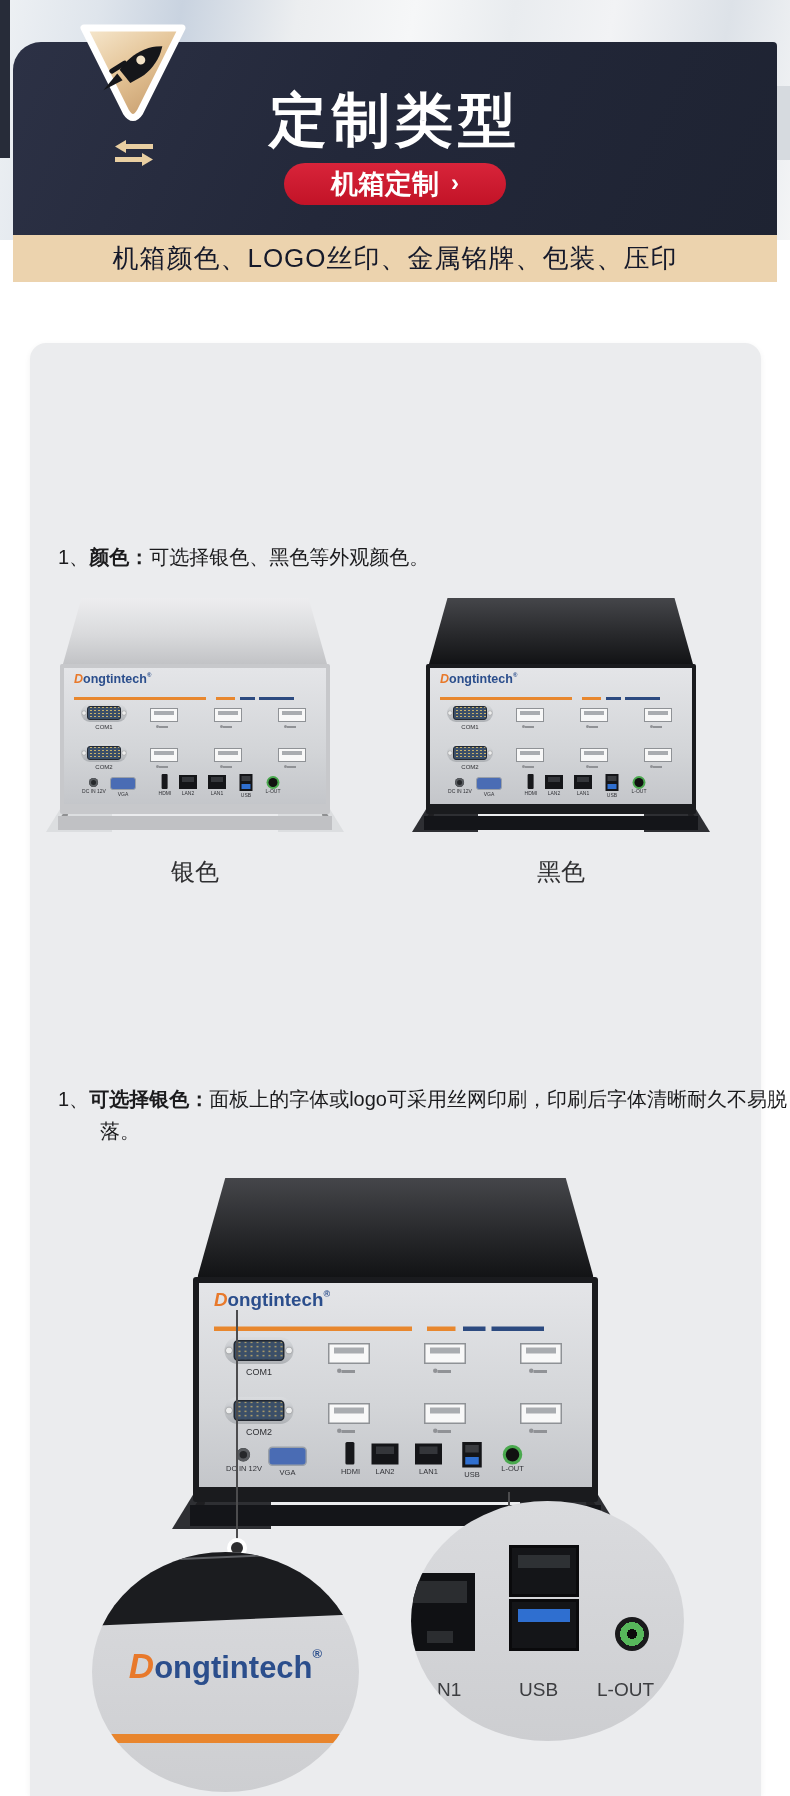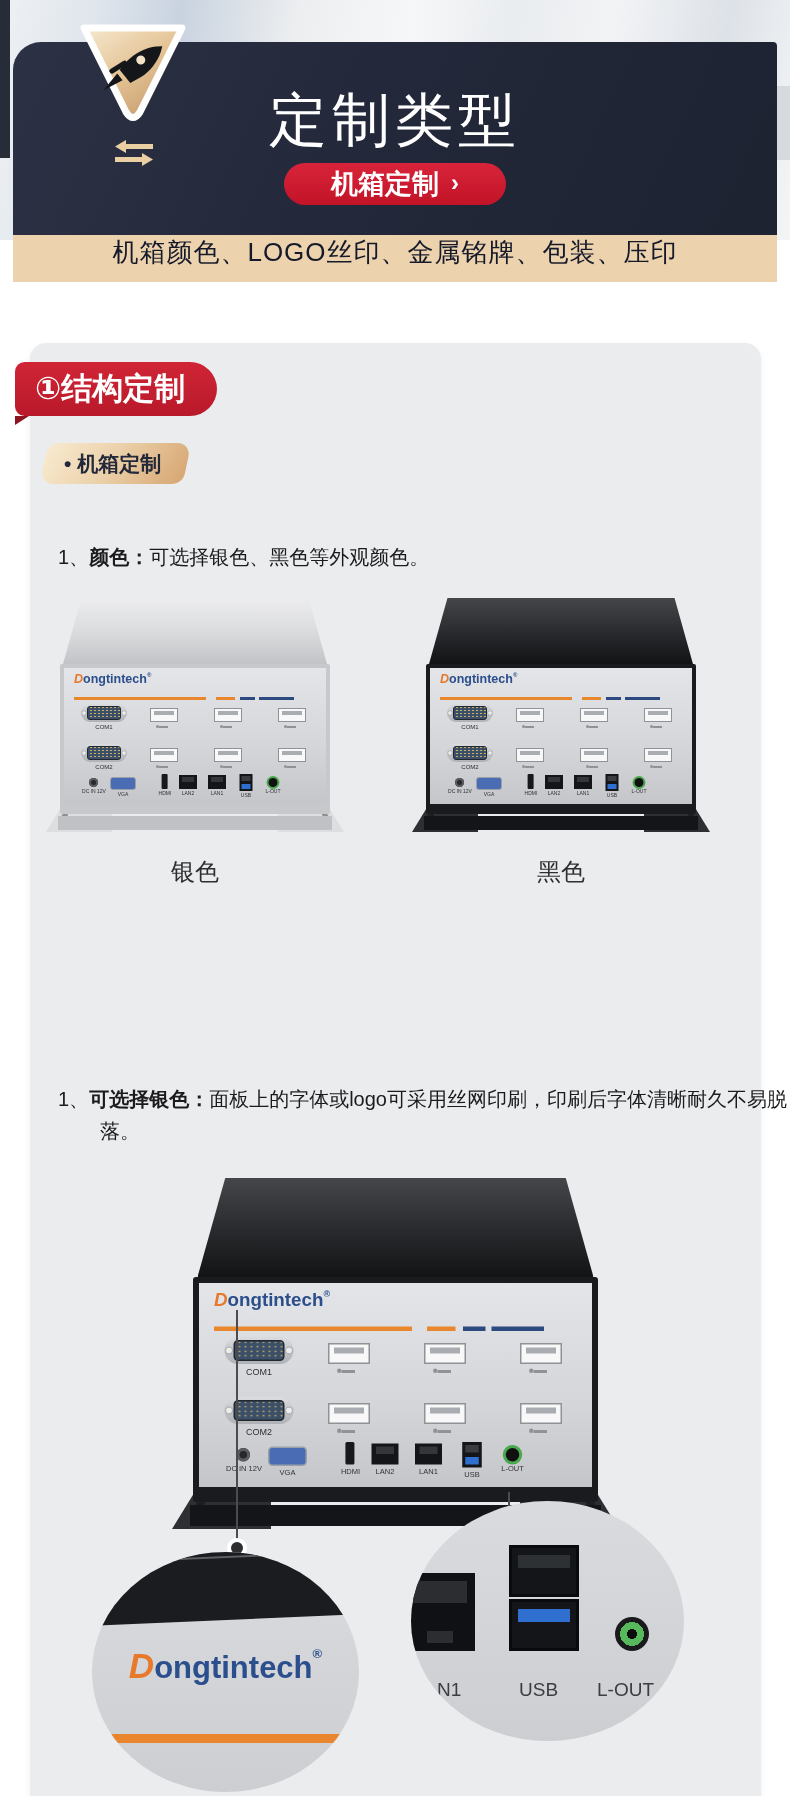--- a/index.html
+++ b/index.html
@@ -13,30 +13,30 @@
   .photo-dark{position:absolute;left:0;top:0;width:10px;height:158px;background:#272c39;}
   .photo-smudge{position:absolute;right:0;top:86px;width:14px;height:74px;background:#d6dadf;}
 
   
   .header-card{position:absolute;left:13px;top:42px;width:764px;height:193px;
     background:linear-gradient(115deg,#2c3145 0%,#23283a 45%,#1e2332 100%);
     border-radius:28px 4px 0 0;}
   .tri-badge{position:absolute;left:57px;top:-22px;width:126px;height:110px;}
   .swap-icon{position:absolute;left:98px;top:96px;width:46px;height:30px;}
   .page-title{position:absolute;left:0;top:40px;width:100%;text-align:center;
-    color:#ffffff;font-size:58px;font-weight:normal;letter-spacing:5px;}
+    color:#ffffff;font-size:58px;font-weight:bold;letter-spacing:5px;}
   .intro-pill{position:absolute;left:50%;top:121px;transform:translateX(-50%);
     min-width:222px;height:42px;background:linear-gradient(180deg,#d8243a,#c21327);
     border-radius:22px;color:#fff;font-size:27px;font-weight:bold;
     display:flex;align-items:center;justify-content:center;gap:12px;border:none;cursor:pointer;}
   .intro-pill .arr{font-size:24px;font-weight:bold;margin-top:-2px;}
 
   
   .tagline-bar{position:absolute;left:13px;top:235px;width:764px;height:47px;background:#ecd3ae;
-    display:flex;justify-content:center;
+    display:flex;align-items:center;justify-content:center;
     color:#15192a;font-size:26px;letter-spacing:1px;}
 
   
   .content-card{position:absolute;left:30px;top:343px;width:731px;height:1453px;
     background:#ebecee;border-radius:16px 16px 0 0;box-shadow:0 2px 6px rgba(0,0,0,.06);}
 
   
   .badge-red{position:absolute;left:15px;top:362px;height:54px;line-height:54px;
     padding:0 32px 0 20px;background:linear-gradient(180deg,#d02536,#b8192a);
     border-radius:10px 28px 28px 10px;color:#fff;font-size:31px;font-weight:bold;z-index:3;}
@@ -198,22 +198,20 @@
       <span class="arr">›</span>
     </button>
   </div>
 
   <div class="tagline-bar">
     <span>机箱颜色、LOGO丝印、金属铭牌、包装、压印</span>
   </div>
 
   <div class="content-card"></div>
 
-  <div class="badge-red">①结构定制</div>
-  <div class="badge-tan chassis">• 机箱定制</div>
 
   <div class="item i1"><span>1、</span><b>颜色：</b><span>可选择银色、黑色等外观颜色。</span></div>
 
   <div class="device device--silver" style="left:50px;top:598px">
     <div class="dev-top"></div>
     <div class="dev-bracket bl"></div>
     <div class="dev-bracket br"></div>
     <div class="dev-base"></div>
     <div class="dev-frame">
       <div class="dev-panel">

